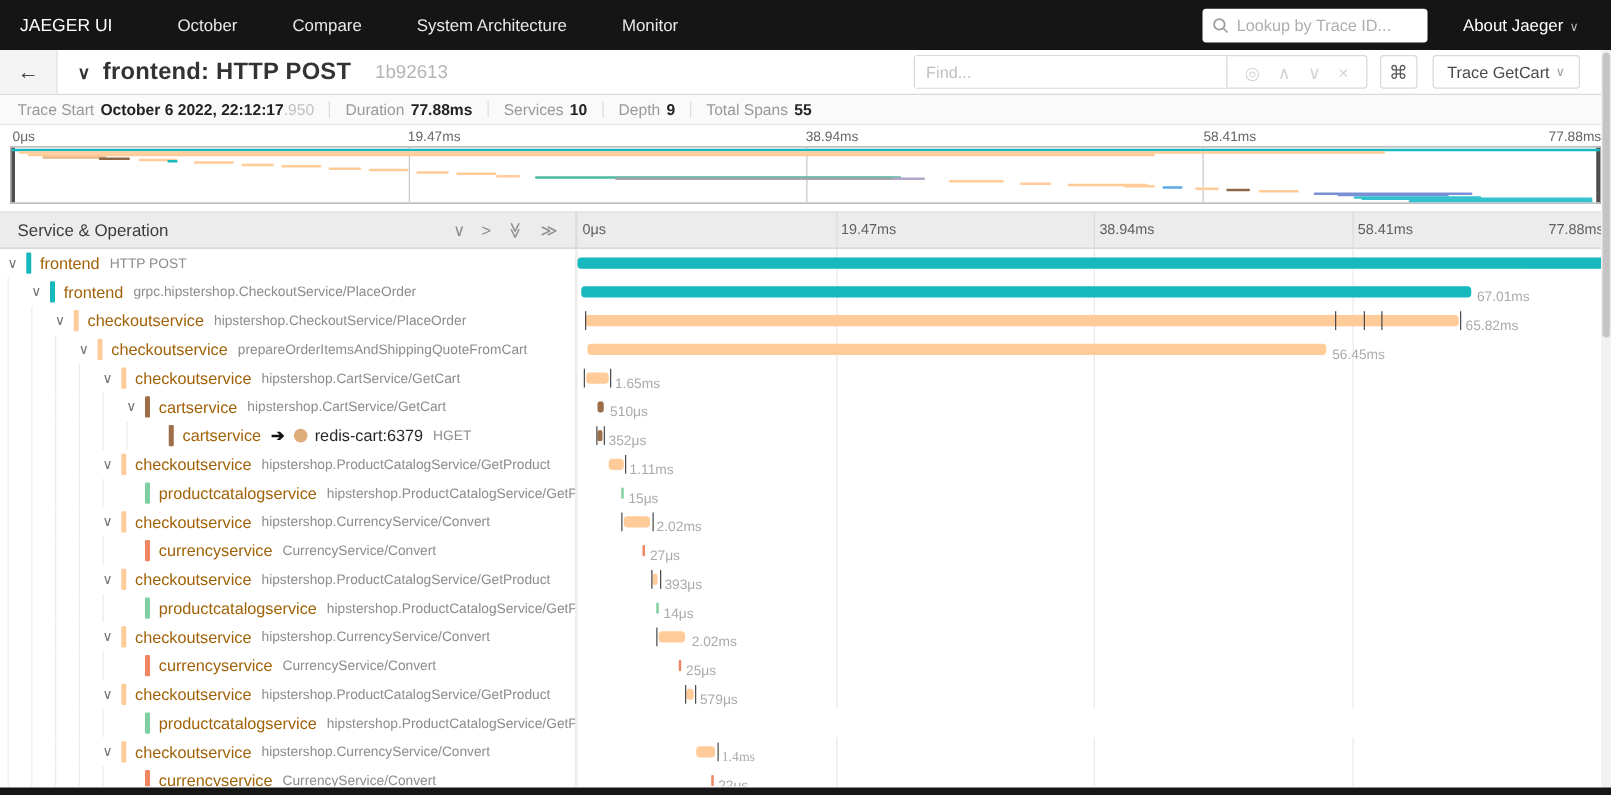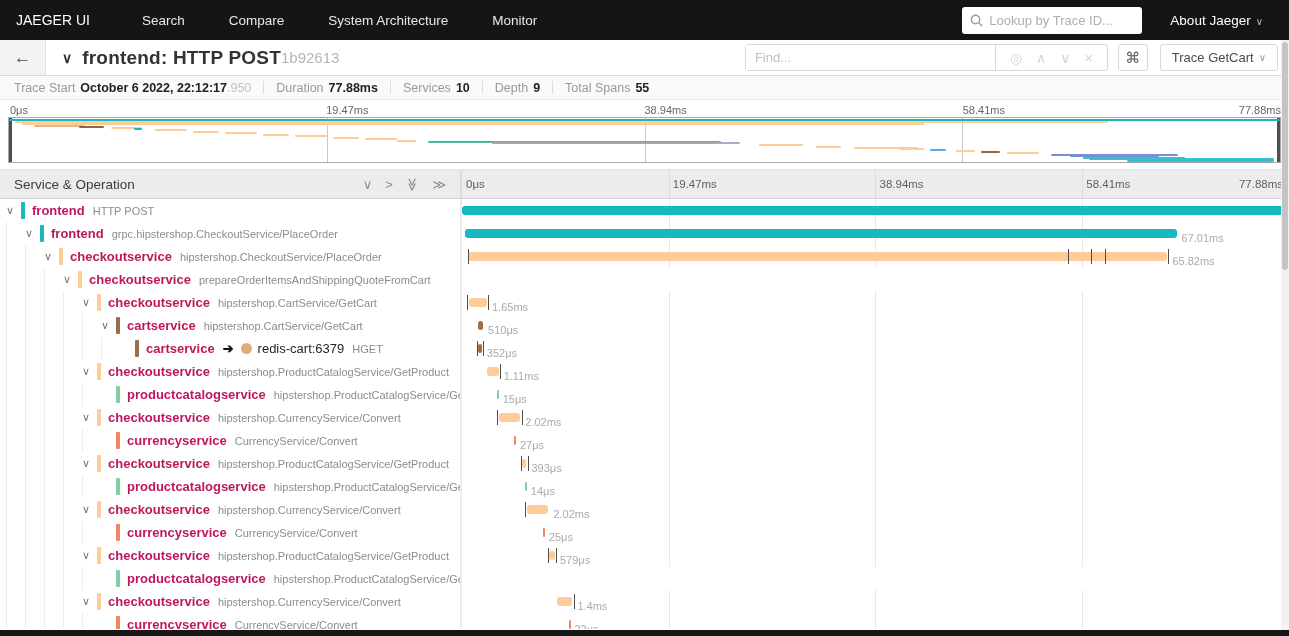--- a/index.html
+++ b/index.html
@@ -19,22 +19,22 @@
   .mag { margin-right:6px; flex:0 0 auto; }
   .about { font-size:13.5px; color:#fff; padding-right:26px; cursor:pointer; }
   .caret { font-size:10px; color:#bbb; margin-left:5px; }
 
   
   .toolbar { height:36px; display:flex; align-items:center; border-bottom:1px solid #d9d9d9; background:#fff; }
   .back-col { width:46px; height:100%; background:#f3f3f3; border-right:1px solid #e3e3e3;
     display:flex; align-items:center; justify-content:center; font-size:17px; color:#444; cursor:pointer; }
   .title-chev { font-size:14px; font-weight:700; color:#333; margin:0 10px 0 16px; cursor:pointer; }
   .trace-title { font-size:19px; font-weight:700; color:#333; letter-spacing:.2px; }
-  .trace-id { font-size:15px; color:#b5b5b5; margin-left:0; font-weight:400; }
-  .toolbar-right { margin-left:auto; display:flex; align-items:center; padding-right:11px; }
+  .trace-id { font-size:15px; color:#b5b5b5; margin-left:19px; font-weight:400; }
+  .toolbar-right { margin-left:auto; display:flex; align-items:center; padding-right:25px; }
   .find-group { display:flex; align-items:center; border:1px solid #d9d9d9; border-radius:3px; height:27px; }
   .find-group input { width:250px; height:100%; border:none; outline:none; border-right:1px solid #d9d9d9;
     padding:0 9px; font-size:13px; font-family:"Liberation Sans",sans-serif; color:#444; }
   .find-group input::placeholder { color:#bfbfbf; }
   .find-icons { display:flex; align-items:center; gap:14px; padding:0 14px; color:#d4d4d4; font-size:14px; }
   .find-icons span { cursor:default; }
   .kbd-btn { width:30px; height:27px; border:1px solid #d9d9d9; border-radius:3px; margin-left:10px;
     display:flex; align-items:center; justify-content:center; font-size:15px; color:#595959; cursor:pointer; background:#fff; }
   .view-btn { height:27px; border:1px solid #d9d9d9; border-radius:3px; margin-left:12px; background:#fff;
     display:flex; align-items:center; padding:0 11px; font-size:13px; color:#4a4a4a; cursor:pointer; }
@@ -73,21 +73,21 @@
 
   
   .rows { height:430px; overflow:hidden; position:relative; }
   .row { display:flex; height:23px; align-items:center; }
   .row-left { width:462px; height:100%; display:flex; align-items:center; padding-left:6px;
     border-right:2px solid #ececec; overflow:hidden; white-space:nowrap; }
   .guides { display:flex; align-self:stretch; flex:0 0 auto; }
   .guide { width:19px; border-left:1px solid #ececec; height:100%; }
   .chev { width:15px; flex:0 0 auto; font-size:11px; color:#757575; cursor:pointer; text-align:left; }
   .cbar { width:4px; height:17px; border-radius:1px; flex:0 0 auto; margin-right:7px; }
-  .svc { font-size:13px; color:#be185d; font-weight:700; margin-right:8px; }
+  .svc { font-size:13px; color:#a16207; font-weight:400; margin-right:8px; }
   .arrow-ic { font-size:13px; font-weight:700; color:#111; margin-right:7px; }
   .peer-dot { width:11px; height:11px; border-radius:50%; display:inline-block; margin-right:6px; flex:0 0 auto; }
   .peer { font-size:13px; color:#262626; font-weight:500; margin-right:8px; }
   .op { font-size:11px; color:#8c8c8c; }
   .row-right { flex:1; height:100%; position:relative;
     background-image:linear-gradient(#e9e9e9,#e9e9e9),linear-gradient(#e9e9e9,#e9e9e9),linear-gradient(#e9e9e9,#e9e9e9);
     background-size:1px 100%; background-repeat:no-repeat; background-position:25% 0,50% 0,75% 0; }
   .bar { position:absolute; top:7px; height:9px; border-radius:3px; min-width:2px; cursor:pointer; }
   .tickmark { position:absolute; top:4px; height:15px; width:1px; background:#4d4d4d; }
   .dur { position:absolute; top:10px; font-size:11px; color:#aaa; white-space:nowrap; }
@@ -95,21 +95,21 @@
   
   .vscroll { position:fixed; right:0; top:40px; bottom:6px; width:8px; background:#f2f2f2; }
   .vthumb { position:absolute; top:2px; right:1px; width:6px; height:228px; background:#c4c4c4; border-radius:3px; }
   .bottom-strip { position:fixed; left:0; right:0; bottom:0; height:6px; background:#161616; }
 </style>
 </head>
 <body>
 
 <div class="topnav">
   <span class="brand">JAEGER UI</span>
-  <span class="nav-item">Search</span>
+  <span class="nav-item">October</span>
   <span class="nav-item">Compare</span>
   <span class="nav-item">System Architecture</span>
   <span class="nav-item">Monitor</span>
   <div class="topnav-right">
     <div class="trace-lookup">
       <svg class="mag" width="13" height="13" viewBox="0 0 13 13">
         <circle cx="5.5" cy="5.5" r="4.2" fill="none" stroke="#9a9a9a" stroke-width="1.4"></circle>
         <line x1="8.8" y1="8.8" x2="12" y2="12" stroke="#9a9a9a" stroke-width="1.4"></line>
       </svg>
       <input placeholder="Lookup by Trace ID..." style="">
@@ -298,20 +298,24 @@
           <span class="guide"></span>
           <span class="guide"></span>
           <span class="guide"></span>
         </span>
       <span class="chev">∨</span>
       <span class="cbar" style="background: rgb(255, 203, 153);"></span>
       <span class="svc">checkoutservice</span>
 
       <span class="op">prepareOrderItemsAndShippingQuoteFromCart</span>
     </div>
+    <div class="row-right">
+      <div class="bar" style="left: 1%; width: max(71.4%, 2px); background: rgb(255, 203, 153);"></div>
+      <span class="dur" style="left: calc(72.4% + 5px);">56.45ms</span>
+    </div>
   </div>
 
   <div class="row">
     <div class="row-left">
       <span class="guides">
           <span class="guide"></span>
           <span class="guide"></span>
           <span class="guide"></span>
           <span class="guide"></span>
         </span>
@@ -594,21 +598,21 @@
           <span class="guide"></span>
         </span>
       <span class="chev">∨</span>
       <span class="cbar" style="background: rgb(255, 203, 153);"></span>
       <span class="svc">checkoutservice</span>
 
       <span class="op">hipstershop.CurrencyService/Convert</span>
     </div>
     <div class="row-right">
       <div class="bar" style="left: 11.5%; width: max(1.85%, 2px); background: rgb(255, 203, 153);"></div>
-      <span class="dur" style="left: calc(13.35% + 5px);">1.4ms</span>
+      <span class="dur" style="left: calc(13.35% + 5px); font-family: Liberation Serif, serif;">1.4ms</span>
     <span class="tickmark" style="left: 13.55%;"></span>
       </div>
   </div>
 
   <div class="row">
     <div class="row-left">
       <span class="guides">
           <span class="guide"></span>
           <span class="guide"></span>
           <span class="guide"></span>

